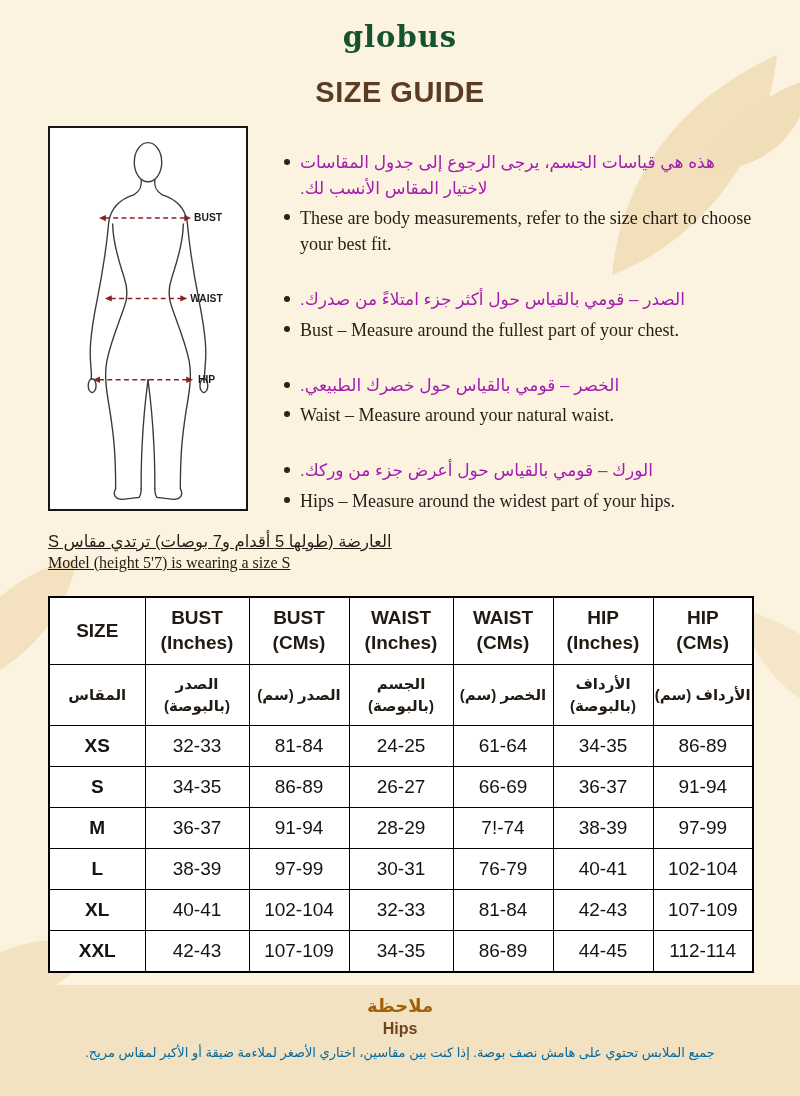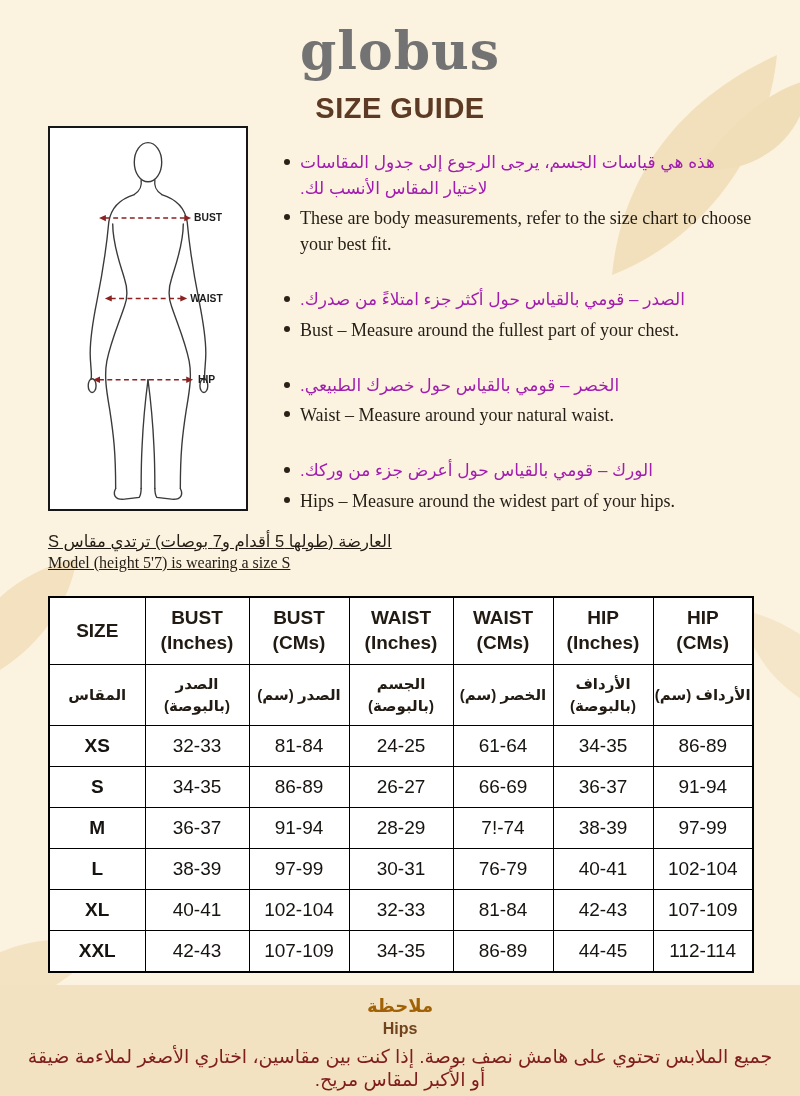--- a/index.html
+++ b/index.html
@@ -9,23 +9,23 @@
   
   .leaf{position:absolute;pointer-events:none;}
   .leaf-tr{top:40px;right:-12px;opacity:.9;}
   .leaf-lm{left:-48px;top:548px;opacity:.85;}
   .leaf-rm{right:-58px;top:600px;opacity:.6;}
   .leaf-bl{left:-46px;top:905px;opacity:.75;transform:rotate(25deg);}
 
   
   .logo{position:absolute;top:20px;left:0;right:0;text-align:center;
         font-family:"DejaVu Serif","Liberation Serif",serif;font-weight:700;
-        font-size:52px;color:#737373;letter-spacing:1px;}
+        font-size:29px;color:#14532d;letter-spacing:1px;}
   .page-title{position:absolute;top:76px;left:0;right:0;text-align:center;
-        font-size:29px;font-weight:700;color:#5d3a23;letter-spacing:.5px;margin-top:16px;}
+        font-size:29px;font-weight:700;color:#5d3a23;letter-spacing:.5px;}
 
   
   .figure-box{position:absolute;left:48px;top:126px;width:200px;height:385px;
         background:#ffffff;border:2px solid #161616;box-sizing:border-box;}
   .figure-box svg{display:block;width:100%;height:100%;}
   .sil{fill:none;stroke:#3a3a3a;stroke-width:1.4;stroke-linecap:round;}
   .dash{stroke:#8b2121;stroke-width:1.6;stroke-dasharray:5 3.5;}
   .arrow{fill:#8b2121;}
   .mlabel{font-family:"Liberation Sans",sans-serif;font-size:10.5px;font-weight:700;fill:#1c1c1c;}
 
@@ -51,21 +51,21 @@
   .head-ar th{height:60px;font-size:15px;font-weight:700;line-height:1.5;direction:rtl;}
   .head-ar .h1,.head-ar .h2{display:block;}
   .size-table tbody td{height:40px;font-size:19px;color:#161310;}
   .size-table tbody td.size-cell{font-weight:700;}
 
   
   .note-section{position:absolute;left:0;top:985px;width:800px;height:111px;
         background:#f3e2c2;text-align:center;box-sizing:border-box;padding-top:10px;}
   .note-title-ar{font-size:18px;font-weight:700;color:#a16207;}
   .note-title-en{font-size:16px;font-weight:700;color:#70441d;margin-top:3px;}
-  .note-body-ar{direction:rtl;font-size:19px;color:#7f1d1d;margin-top:7px;padding:0 20px;}
+  .note-body-ar{direction:rtl;font-size:13px;color:#0369a1;margin-top:7px;padding:0 20px;}
   .note-body-en{font-family:"Liberation Serif","DejaVu Serif",serif;font-size:14.5px;color:#3c352c;margin-top:3px;padding:0 12px;}
 </style>
 </head>
 <body>
 
 <div class="page">
 
   <svg class="leaf leaf-tr" width="230" height="240" viewBox="0 0 230 240">
     <path d="M30,235 C38,150 85,65 195,15 C185,115 120,200 30,235 Z" fill="#f2dfba"></path>
     <path d="M120,122 C160,70 200,45 228,40 C222,96 180,132 122,130 Z" fill="#eedcb4"></path>

